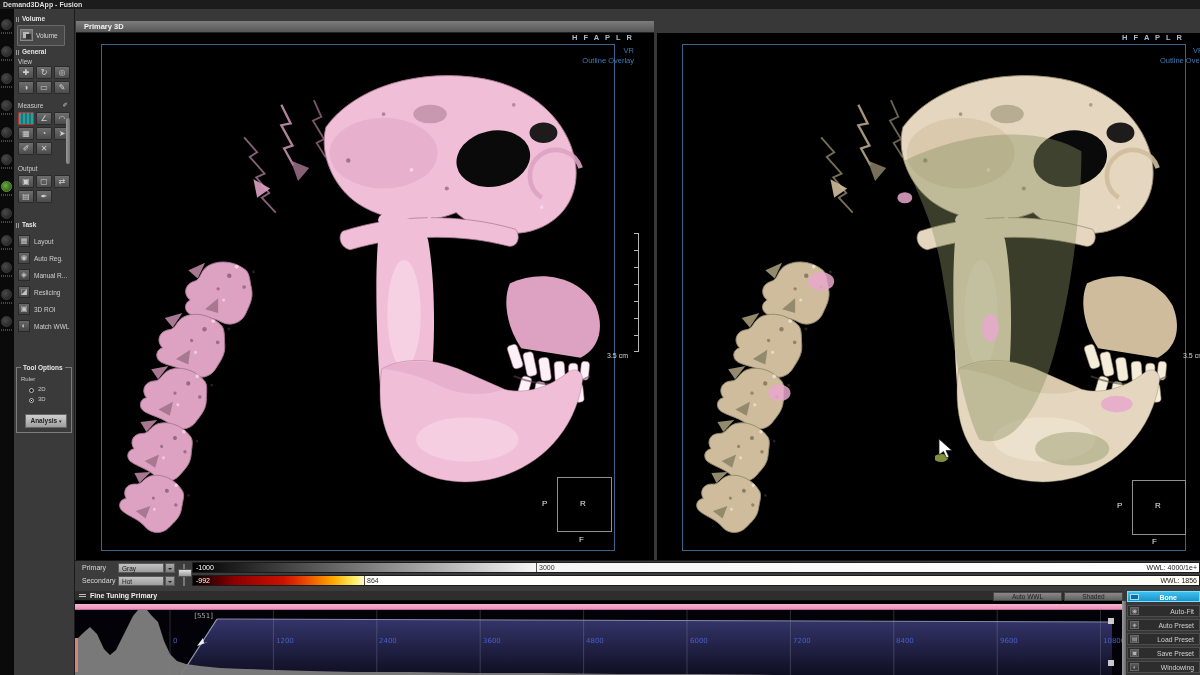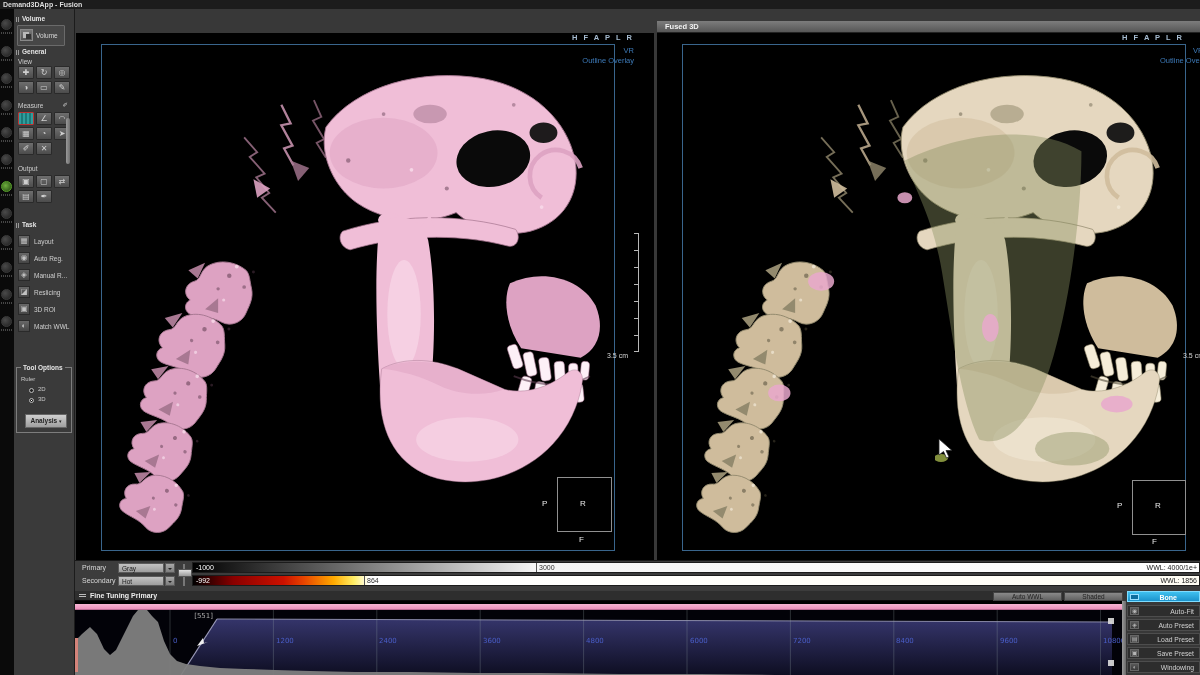--- a/index.html
+++ b/index.html
@@ -259,21 +259,21 @@
       <div class="abs radio" style="left:12px;top:20px"></div>
       <div class="abs radiolb" style="left:21px;top:18px">2D</div>
       <div class="abs radio sel" style="left:12px;top:30px"></div>
       <div class="abs radiolb" style="left:21px;top:28px">3D</div>
       <div class="abs analysisbtn"><span>Analysis</span> <span style="font-size:5px">▾</span></div>
     </div>
     <div class="abs sbScroll"></div>
   </div>
 
 
-  <div class="abs vpHeader" style="left:657px;width:543px">Fused 3D</div>
+  <div class="abs vpHeader" style="left:76px;width:578px">Primary 3D</div>
 
   <div class="abs viewport" style="left:76px;width:578px">
     <svg class="abs skull-pink" style="left:28px;top:16px" width="522" height="502" viewBox="0 0 560 540">
         <use href="#skull"></use>
       </svg>
     <div class="abs vframe" style="left:25px;top:11px;width:514px;height:507px"></div>
     <div class="abs ovAxes" style="right:20px;top:0px;text-align:right">H F A P L R</div>
     <div class="abs ovBlue" style="right:20px;top:13px;text-align:right">VR</div>
     <div class="abs ovBlue" style="right:20px;top:23px;text-align:right">Outline Overlay</div>
     <div class="abs scaleRuler" style="left:562px;top:200px;height:119px">

